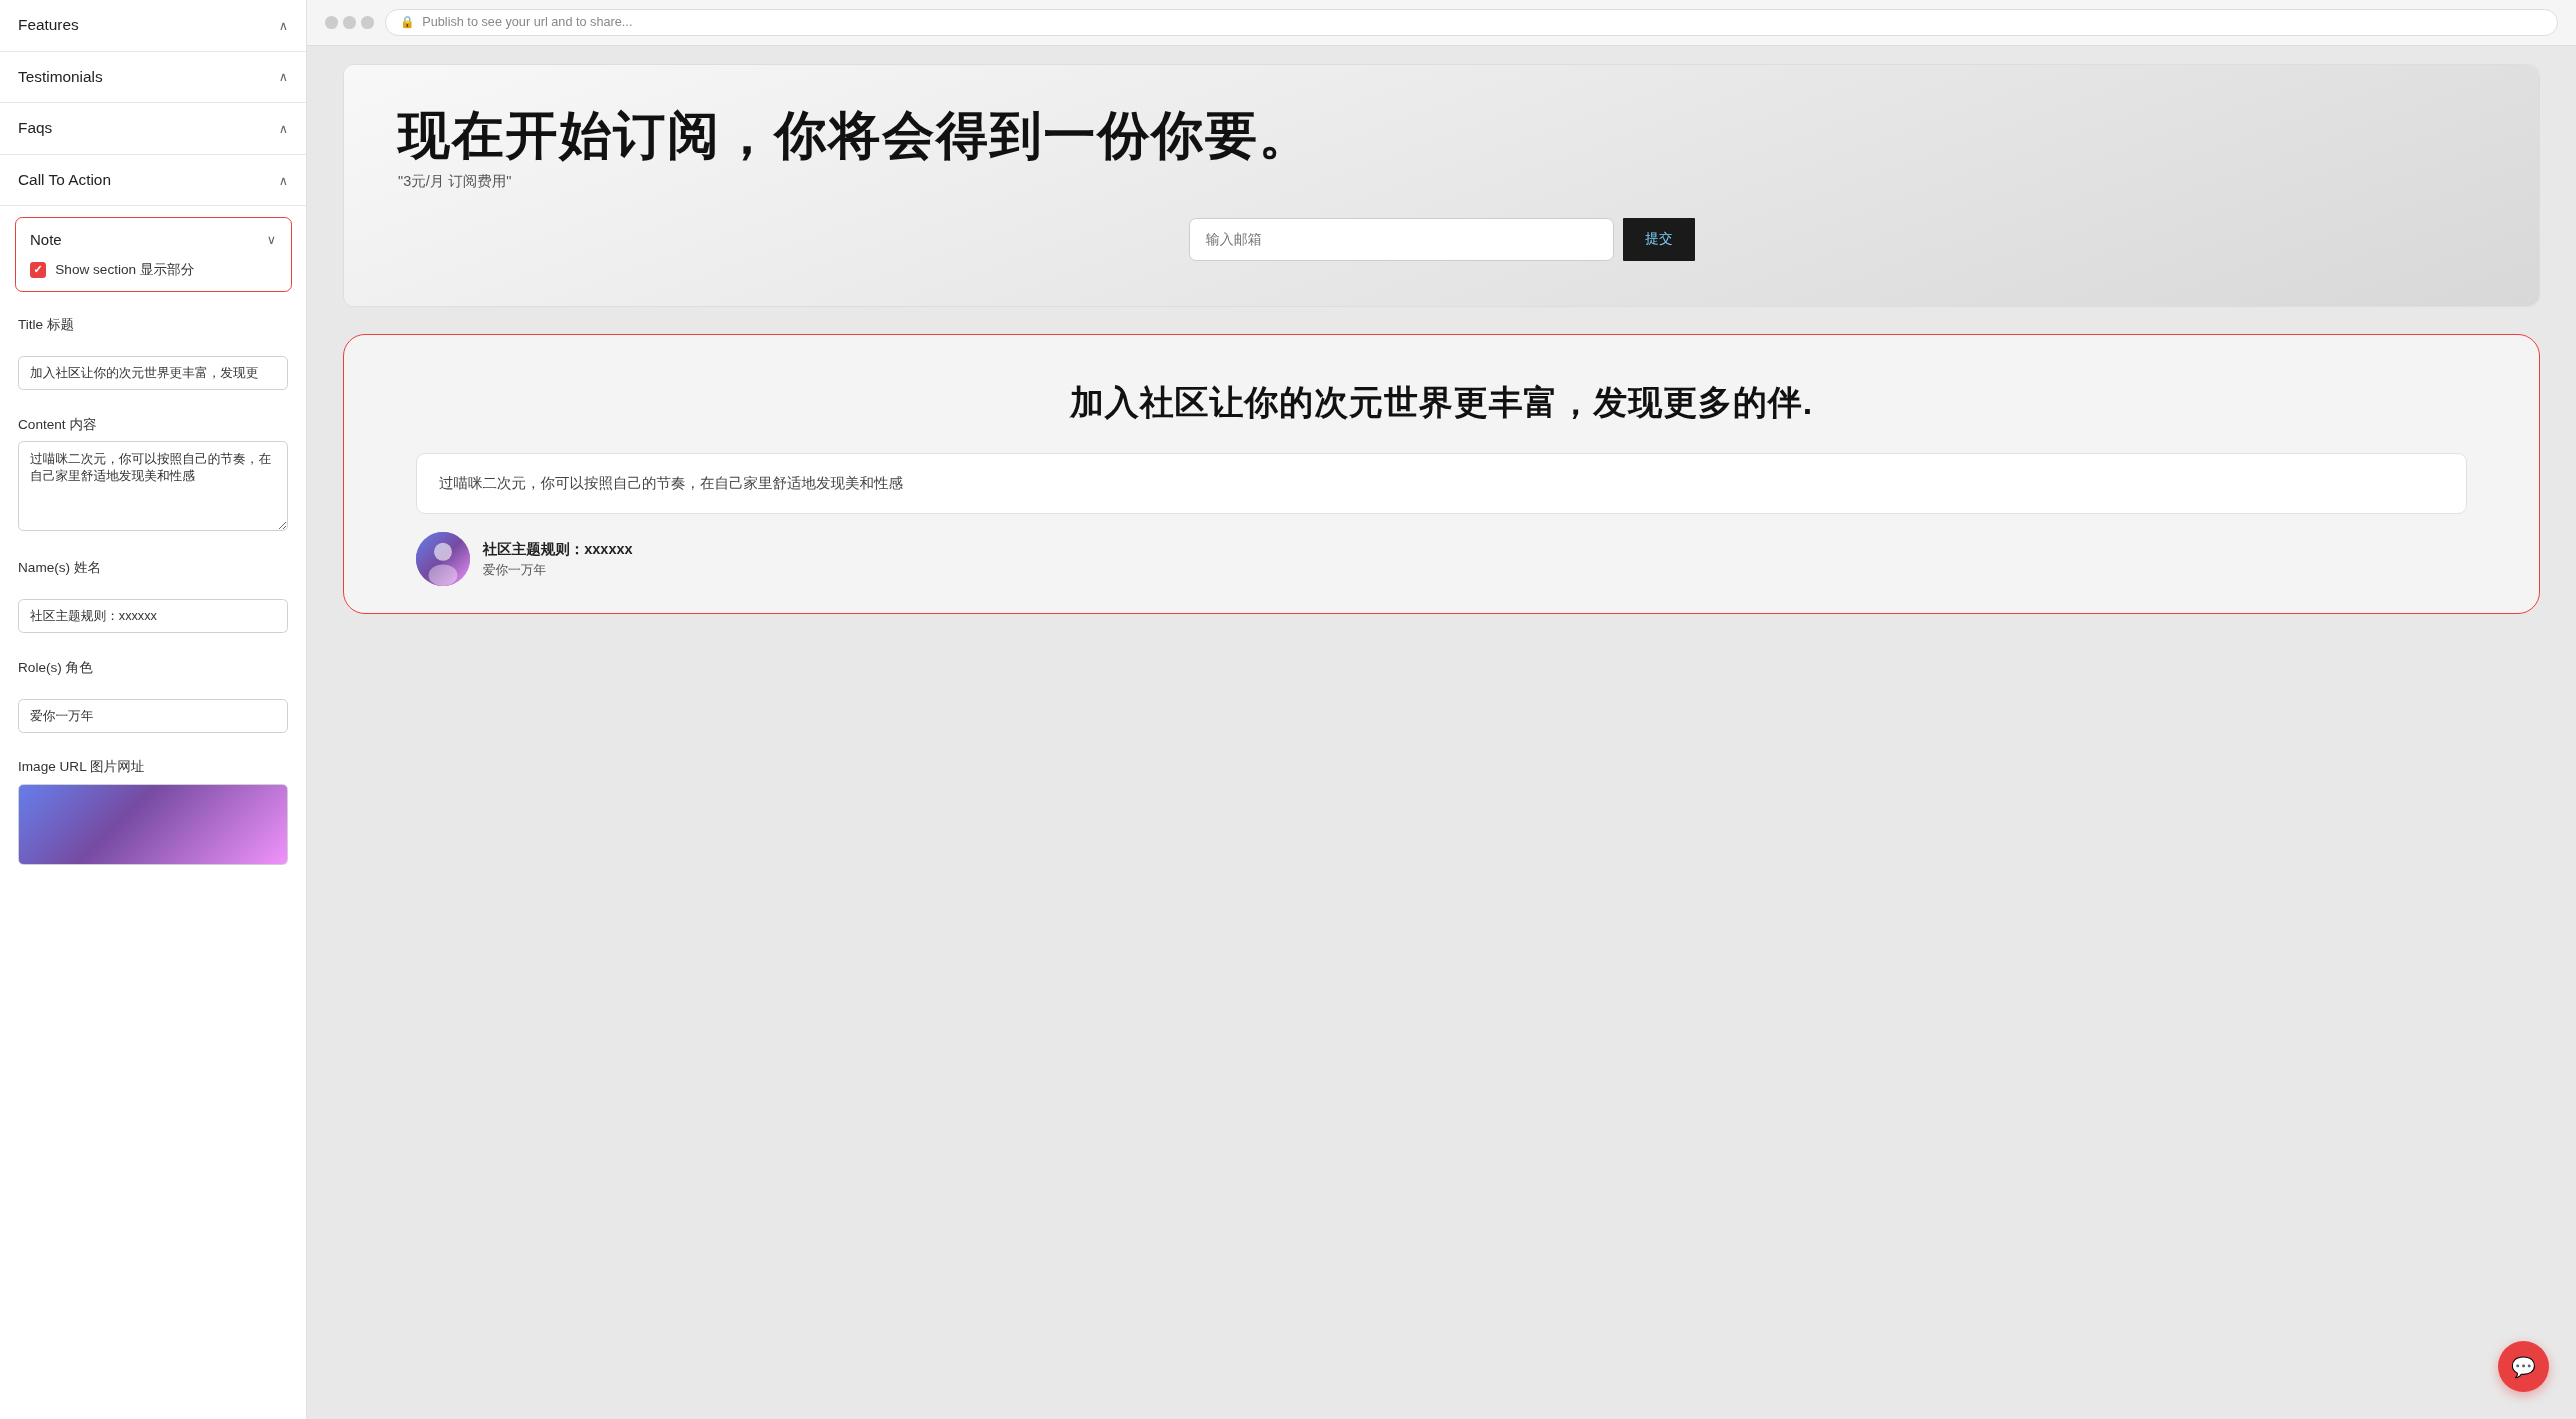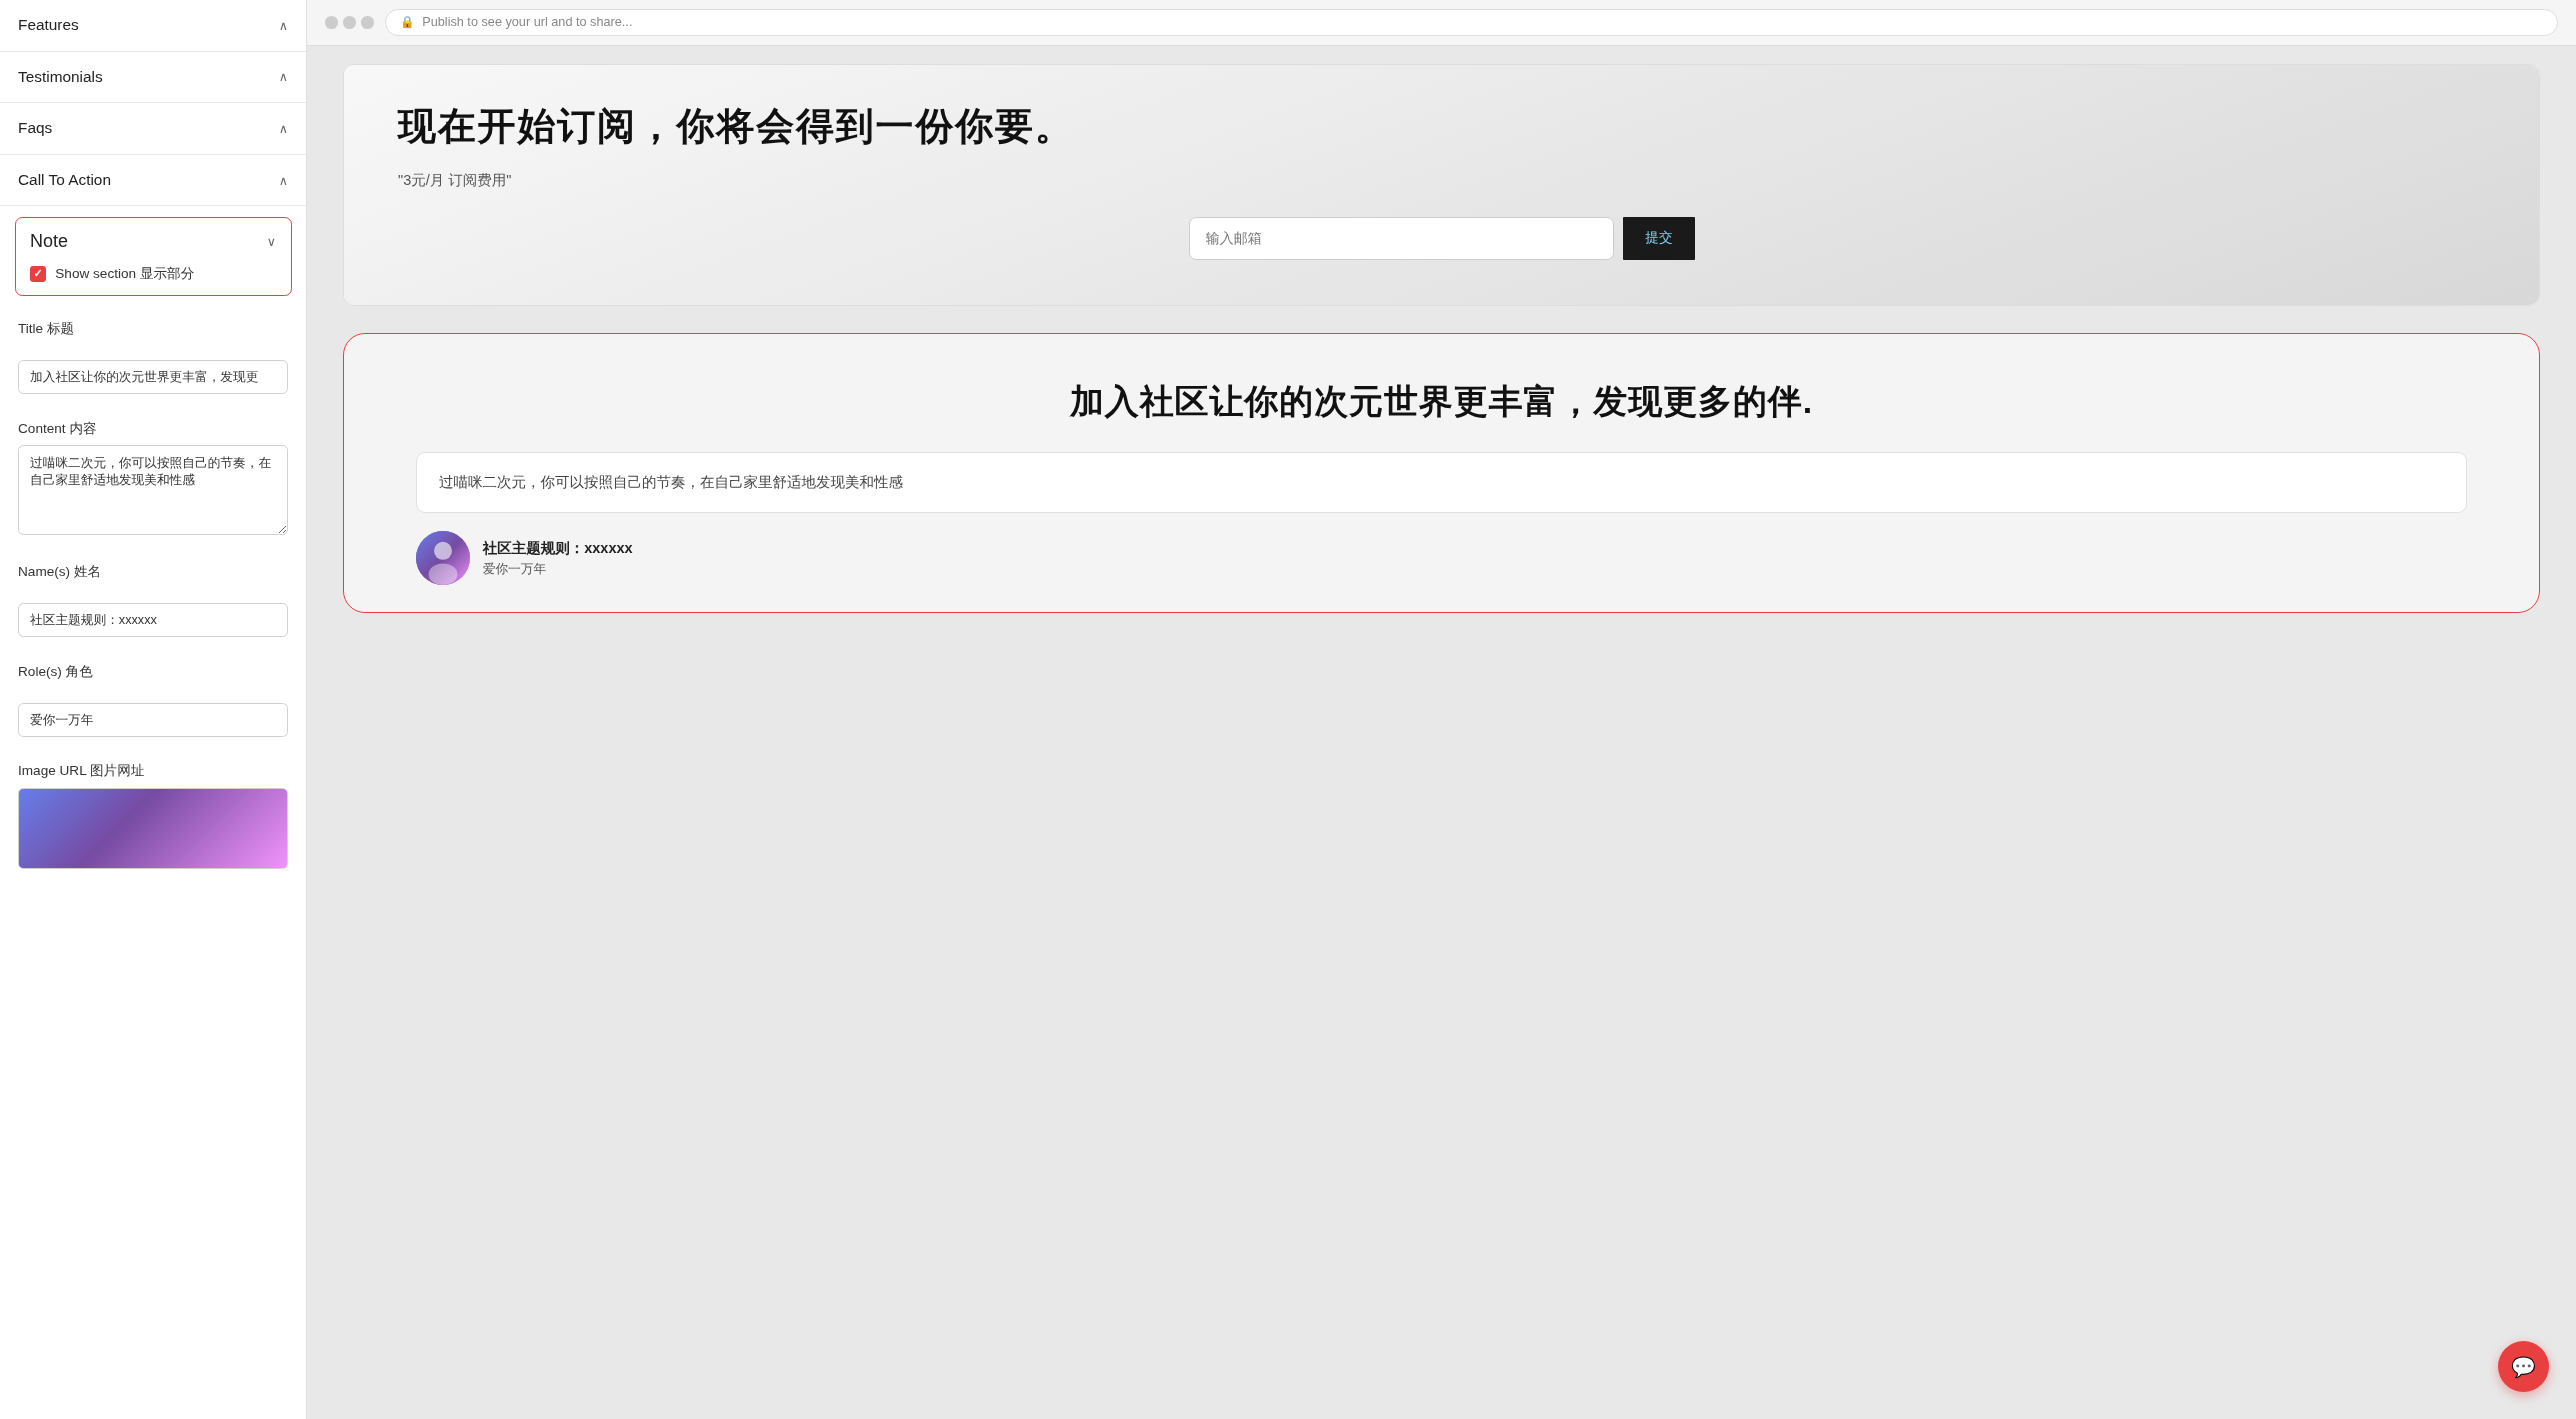--- a/index.html
+++ b/index.html
@@ -35,21 +35,21 @@
       margin: 11px 14.5px;
       padding: 12.7px 14.5px;
     }
     .note-header {
       display: flex;
       justify-content: space-between;
       align-items: center;
       margin-bottom: 12.7px;
     }
     .note-title {
-      font-size: 18px;
+      font-size: 15px;
       font-weight: 500;
       color: #222;
     }
     .note-chevron {
       font-size: 12.7px;
       color: #666;
     }
     .show-section-row {
       display: flex;
       align-items: center;
@@ -169,24 +169,24 @@
       border-radius: 11px;
       border: 0.9px solid #ddd;
       overflow: hidden;
     }
     .hero-bg {
       background: linear-gradient(160deg, #f8f8f8 0%, #e8e8e8 50%, #d8d8d8 100%);
       padding: 36px 54px 45px;
       position: relative;
     }
     .hero-title-cn {
-      font-size: 38px;
+      font-size: 52px;
       font-weight: 900;
       color: #111;
-      margin-bottom: 19px;
+      margin-bottom: 1px;
       letter-spacing: 1.8px;
     }
     .hero-subtitle {
       font-size: 14.5px;
       color: #555;
       margin-bottom: 27px;
     }
     .email-row {
       display: flex;
       gap: 9px;

